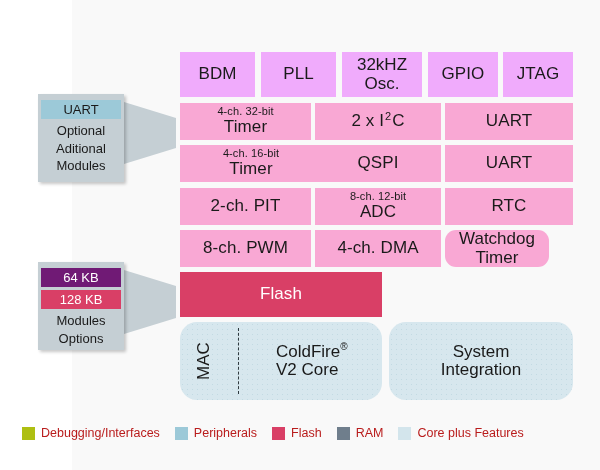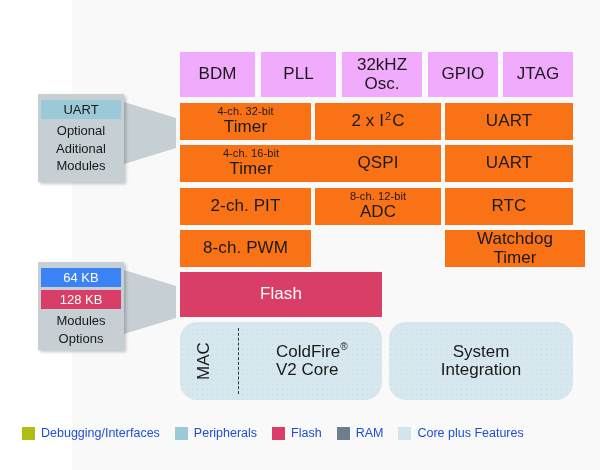--- a/index.html
+++ b/index.html
@@ -38,21 +38,21 @@
     display: flex;
     flex-direction: column;
     align-items: center;
     justify-content: center;
     text-align: center;
     line-height: 1.08;
   }
 
   
   .c-green  { background: #f0abfc; }
-  .c-periph { background: #f97316; }
+  .c-periph { background: #f9a8d4; }
   .c-flash  { background: #d93f66; }
   .c-ram    { background: #6f7e8c; }
   .c-core   { background: #d3e5ec; }
 
   
   .c-core {
     background-image:
       radial-gradient(#c2dae3 0.7px, transparent 0.8px);
     background-size: 5px 5px;
     background-color: #d7e7ee;
@@ -138,21 +138,21 @@
 
   
   #legend {
     position: absolute;
     left: 22px;
     top: 426px;
     display: flex;
     align-items: center;
     gap: 7px;
     font-size: 12.5px;
-    color: #1d4ed8;
+    color: #b91c1c;
   }
   .legend-item {
     display: flex;
     align-items: center;
     gap: 6px;
     margin-right: 8px;
   }
   .legend-swatch {
     width: 13px;
     height: 13px;
@@ -223,22 +223,25 @@
   </div>
 
   <div class="cell c-periph" style="left:445px; top:188px; width:128px; height:37px;">
     <span class="label-main">RTC</span>
   </div>
 
   <div class="cell c-periph" style="left:180px; top:230px; width:131px; height:37px;">
     <span class="label-main">8-ch. PWM</span>
   </div>
 
-
-  <div class="cell c-periph" style="left:445px; top:230px; width:140px; height:37px;">
+  <div class="cell c-periph" style="left:315px; top:230px; width:126px; height:37px;">
+    <span class="label-main">4-ch. DMA</span>
+  </div>
+
+  <div class="cell c-periph" style="left:445px; top:230px; width:104px; height:37px;border-radius:11px;">
     <span class="label-two">Watchdog</span>
     <span class="label-two">Timer</span>
   </div>
 
   <div class="cell c-flash" style="left:180px; top:272px; width:202px; height:45px;">
     <span class="label-main" style="color:#ffffff;">Flash</span>
   </div>
 
 
   <div class="cell c-core" style="left:180px; top:322px; width:202px; height:78px; flex-direction:row; justify-content:flex-start;">
@@ -271,21 +274,21 @@
         <div>Modules</div>
       </div>
     </div>
   </div>
 
   <div class="callout">
     <svg class="callout-arrow" width="140" height="110" style="left:38px; top:260px;" viewBox="0 0 140 110">
       <polygon points="60,2 138,26 138,58 60,82" fill="#c5cfd4"></polygon>
     </svg>
     <div class="callout-box" style="left:38px; top:262px; width:86px; height:88px;">
-      <div class="callout-chip flashchip" style="background:#3b82f6;">64 KB</div>
+      <div class="callout-chip flashchip" style="background:#701a75;">64 KB</div>
       <div class="callout-chip flashchip" style="background:#d93f66;">128 KB</div>
       <div class="callout-text">
         <div>Modules</div>
         <div>Options</div>
       </div>
     </div>
   </div>
 
 </div>
 

